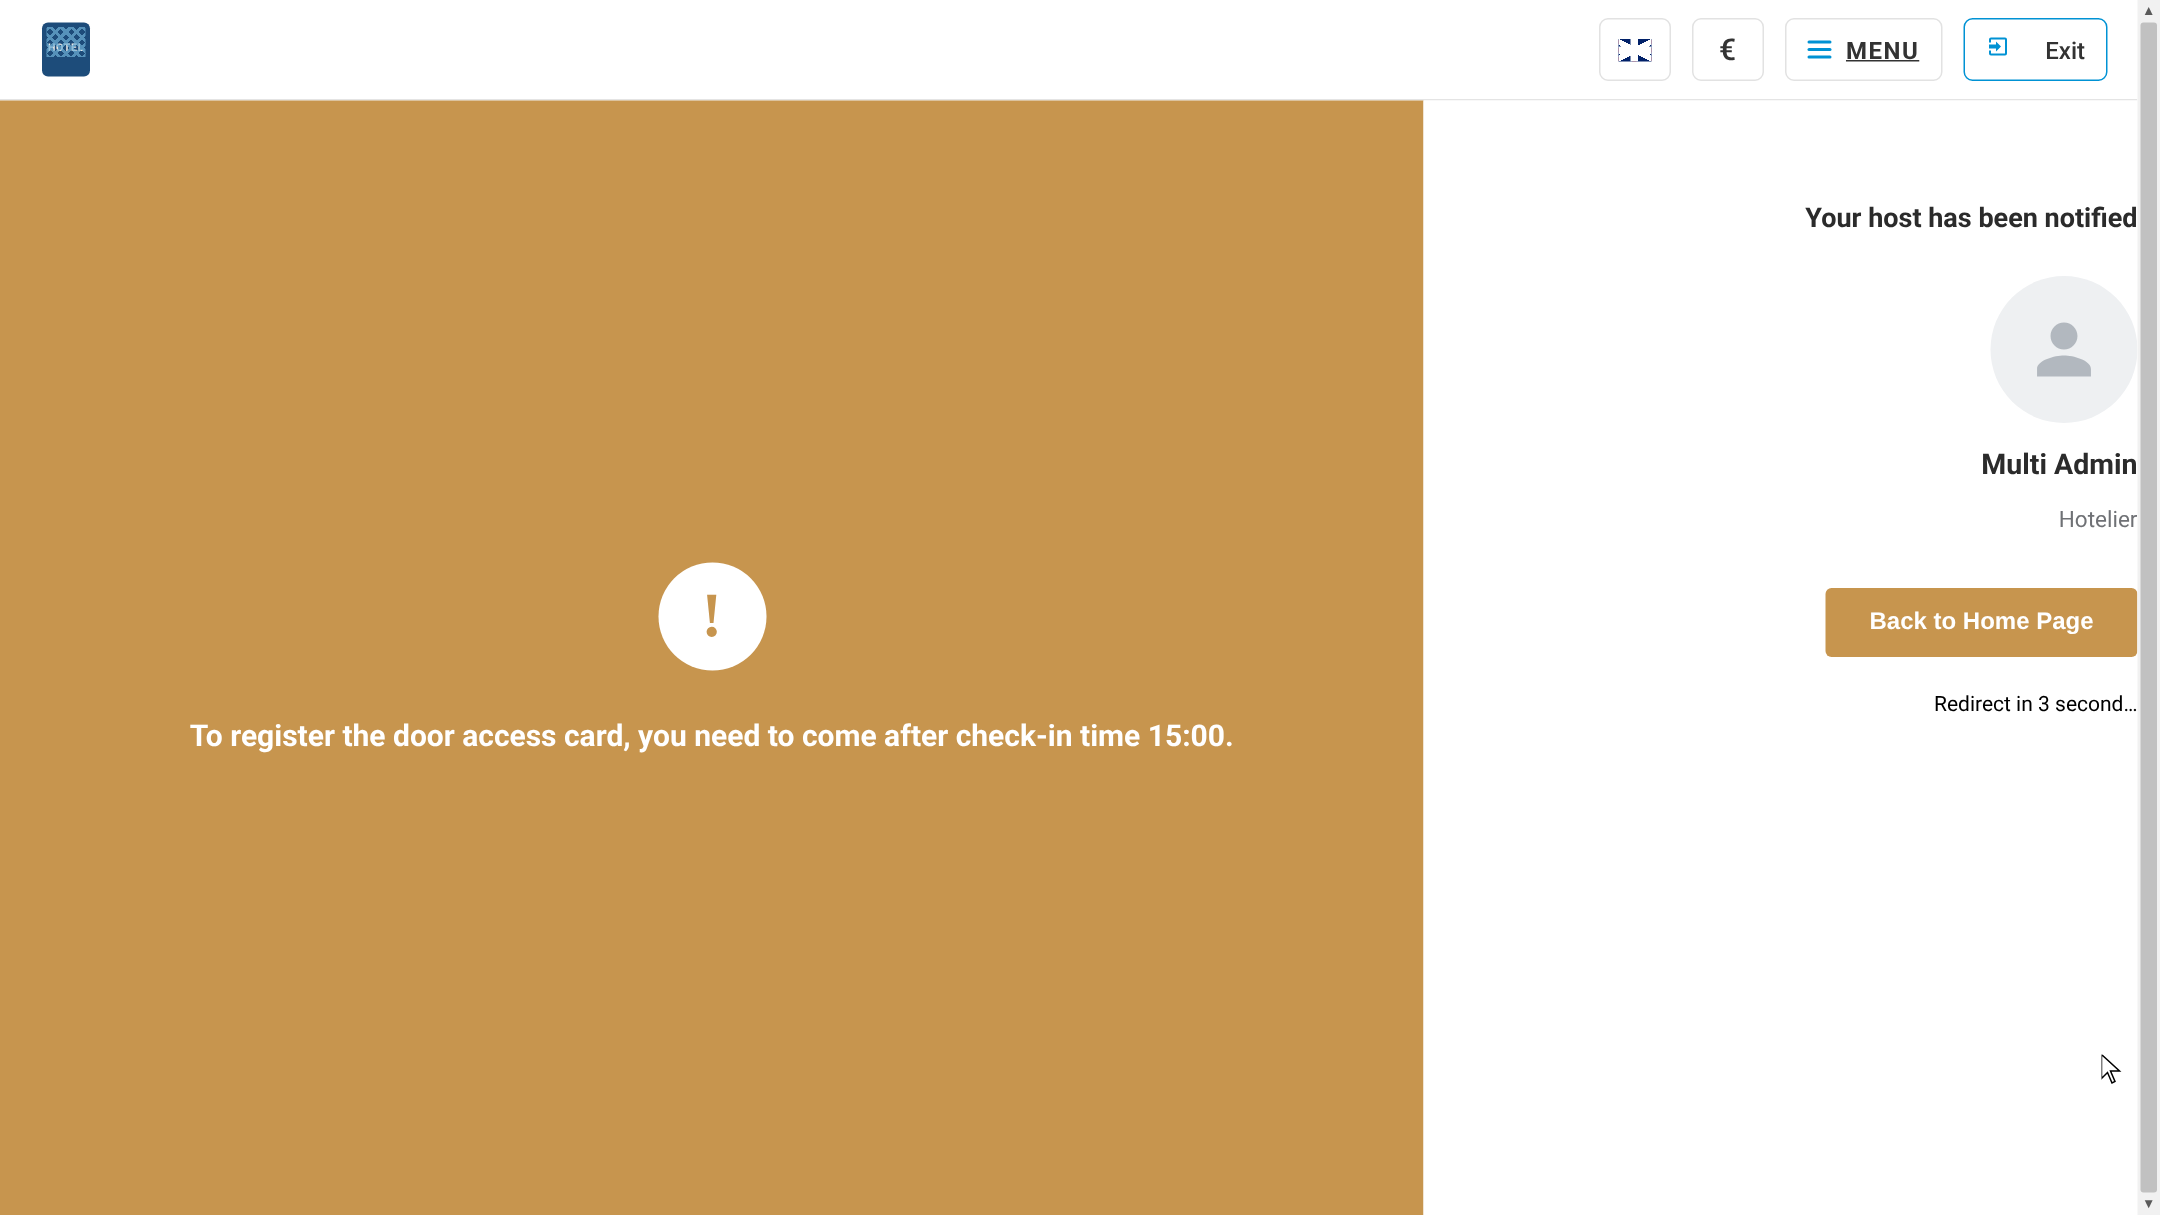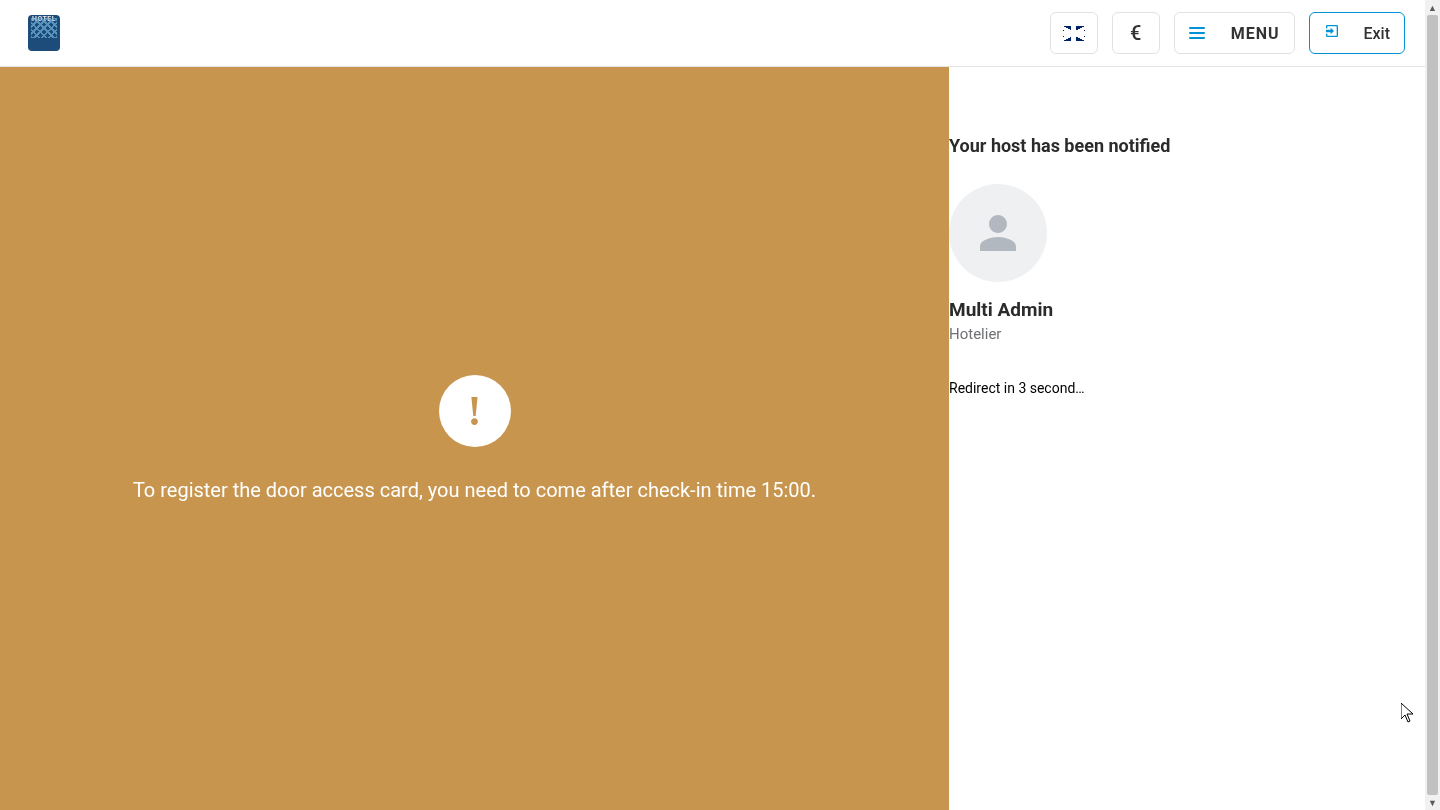--- a/index.html
+++ b/index.html
@@ -28,21 +28,21 @@
     display: flex;
     align-items: center;
     padding: 14px 20px 14px 28px;
   }
   .logo {
     width: 32px;
     height: 36px;
     background: #1d4c7a;
     border-radius: 4px;
     display: flex;
-    align-items: flex-start;
+    align-items: center;
     justify-content: center;
     color: #e5e5e5;
     font-size: 7px;
     font-weight: 700;
     letter-spacing: 0.5px;
     position: relative;
     overflow: hidden;
     padding-bottom: 2px;
   }
   .logo::before {
@@ -92,21 +92,21 @@
       linear-gradient(-27deg, transparent 45%, #C8102E 45% 55%, transparent 55%);
   }
   .flag-uk::after{
     background:
       linear-gradient(#fff,#fff) center/100% 5px no-repeat,
       linear-gradient(#fff,#fff) center/5px 100% no-repeat,
       linear-gradient(#C8102E,#C8102E) center/100% 3px no-repeat,
       linear-gradient(#C8102E,#C8102E) center/3px 100% no-repeat;
   }
   .pill .euro { font-size: 20px; font-weight: 500; color:#333; }
-  .menu-btn { gap: 26px; letter-spacing: 1px; font-weight: 700; color:#333; }
+  .menu-btn { gap: 10px; letter-spacing: 1px; font-weight: 700; color:#333;text-decoration:underline; }
   .hamburger-icon {
     width: 16px;
     display: flex; flex-direction: column; gap: 3px;
   }
   .hamburger-icon span {
     height: 2px; background: #0092d4; width: 100%; border-radius: 1px;
   }
   .exit-btn {
     border-color: #0092d4;
     color: #333;
@@ -142,42 +142,42 @@
     font-size: 42px; font-weight: 700;
     color: #c7954e;
     font-family: Georgia, serif;
     line-height: 1;
   }
   .left-title {
     font-size: 34px; font-weight: 700;
     margin-bottom: 14px;
   }
   .left-sub {
-    font-size: 20px; font-weight: 400; line-height: 1.3;
+    font-size: 20px; font-weight: 700; line-height: 1.3;
   }
 
   .right-pane {
     flex: 1;
     background: #ffffff;
-    display: flex; flex-direction: column; align-items: flex-start;
+    display: flex; flex-direction: column; align-items: flex-end;
     padding-top: 68px;
   }
   .notify-title {
     font-size: 18px; font-weight: 700; color: #2b2b2b;
     margin-bottom: 28px;
   }
   .avatar-circle {
     width: 98px; height: 98px;
     border-radius: 50%;
     background: #eef0f2;
     display: flex; align-items: center; justify-content: center;
     margin-bottom: 16px;
   }
   .avatar-circle svg { width: 44px; height: 44px; fill:#b2b8bf; }
-  .host-name { font-size: 19px; font-weight: 700; color:#2b2b2b; margin-bottom: 4px; }
+  .host-name { font-size: 19px; font-weight: 700; color:#2b2b2b; margin-bottom: 16px; }
   .host-role { font-size: 15px; color:#6f7175; margin-bottom: 37px; }
   .home-btn {
     width: 208px; height: 46px;
     background: #c7954e;
     color: #ffffff;
     border: none; border-radius: 4px;
     font-size: 16px; font-weight: 700;
     cursor: pointer;
     margin-bottom: 24px;
   }
@@ -258,20 +258,21 @@
 
     <div class="right-pane">
       <div class="notify-title">Your host has been notified</div>
       <div class="avatar-circle">
         <svg viewBox="0 0 24 24">
             <path d="M12 12c2.7 0 4.9-2.2 4.9-4.9S14.7 2.2 12 2.2 7.1 4.4 7.1 7.1 9.3 12 12 12zm0 2.2c-3.3 0-9.8 1.7-9.8 4.9v2.7h19.6v-2.7c0-3.2-6.5-4.9-9.8-4.9z"></path>
           </svg>
       </div>
       <div class="host-name">Multi Admin</div>
       <div class="host-role">Hotelier</div>
+      <button class="home-btn">Back to Home Page</button>
       <div class="redirect">Redirect in 3 second…</div>
     </div>
   </div>
 
 </div>
 
 <div class="scrollbar">
   <div class="arrow top">▲</div>
   <div class="thumb"></div>
   <div class="arrow bottom">▼</div>

